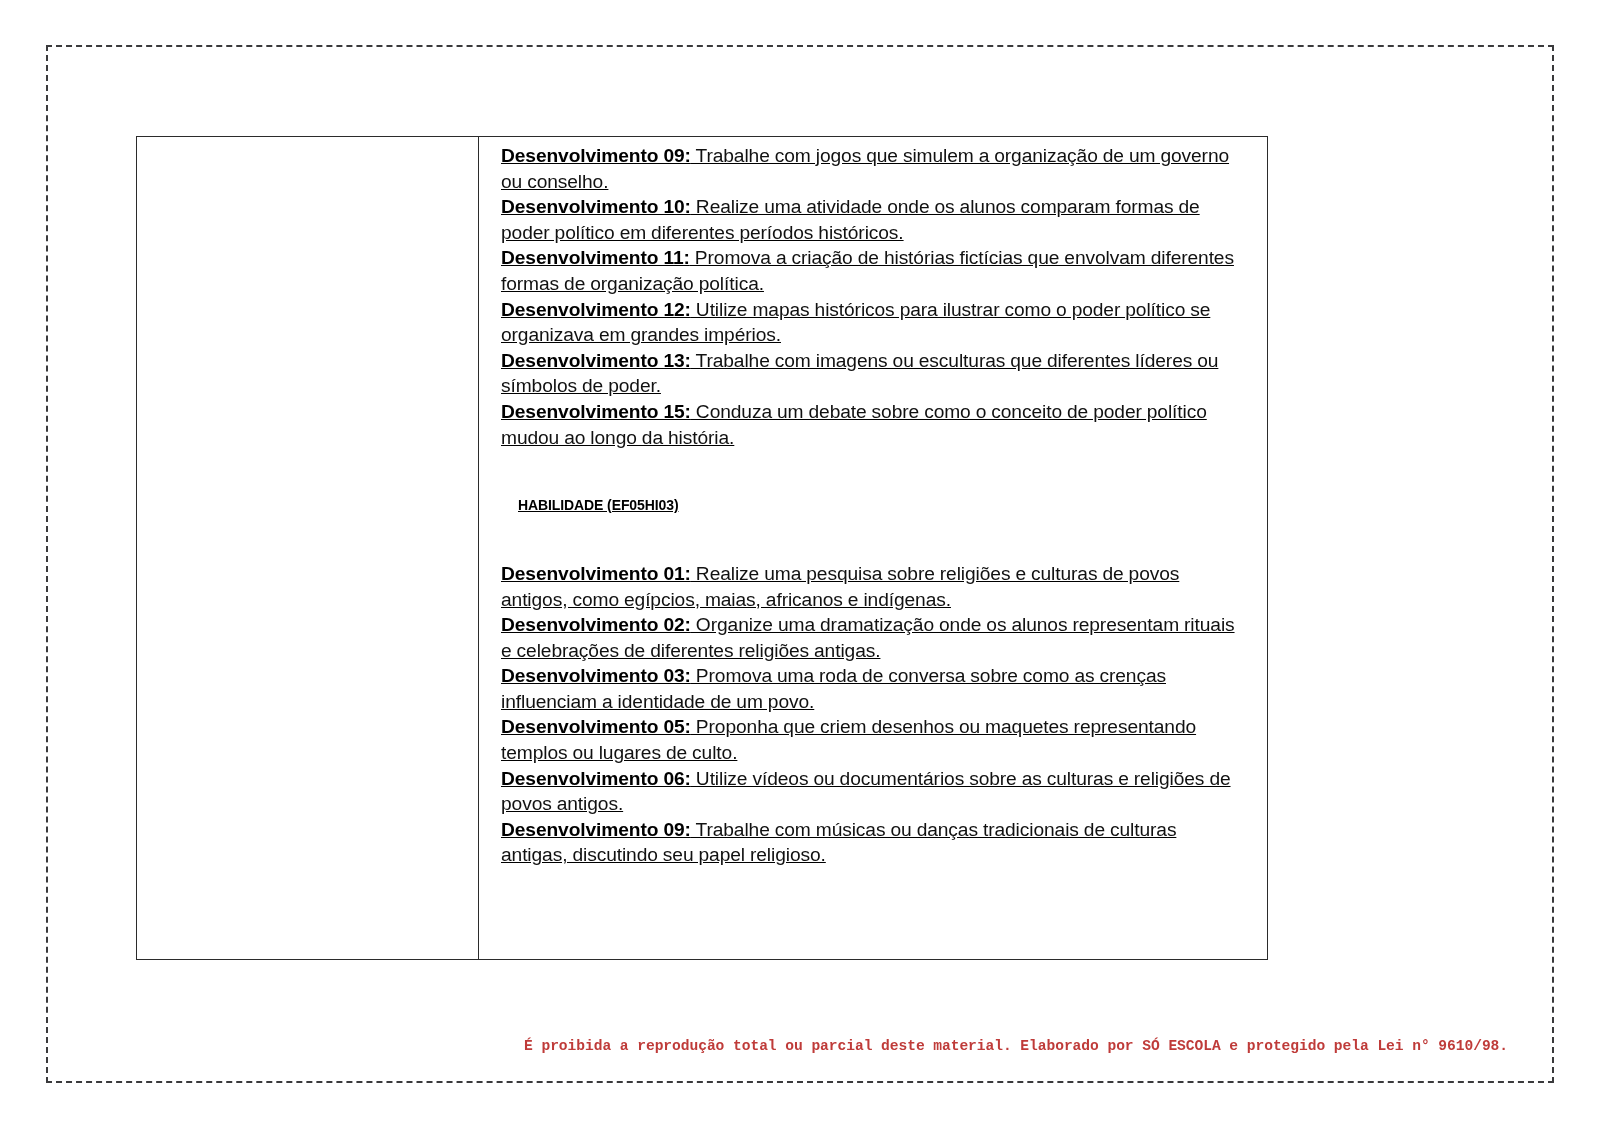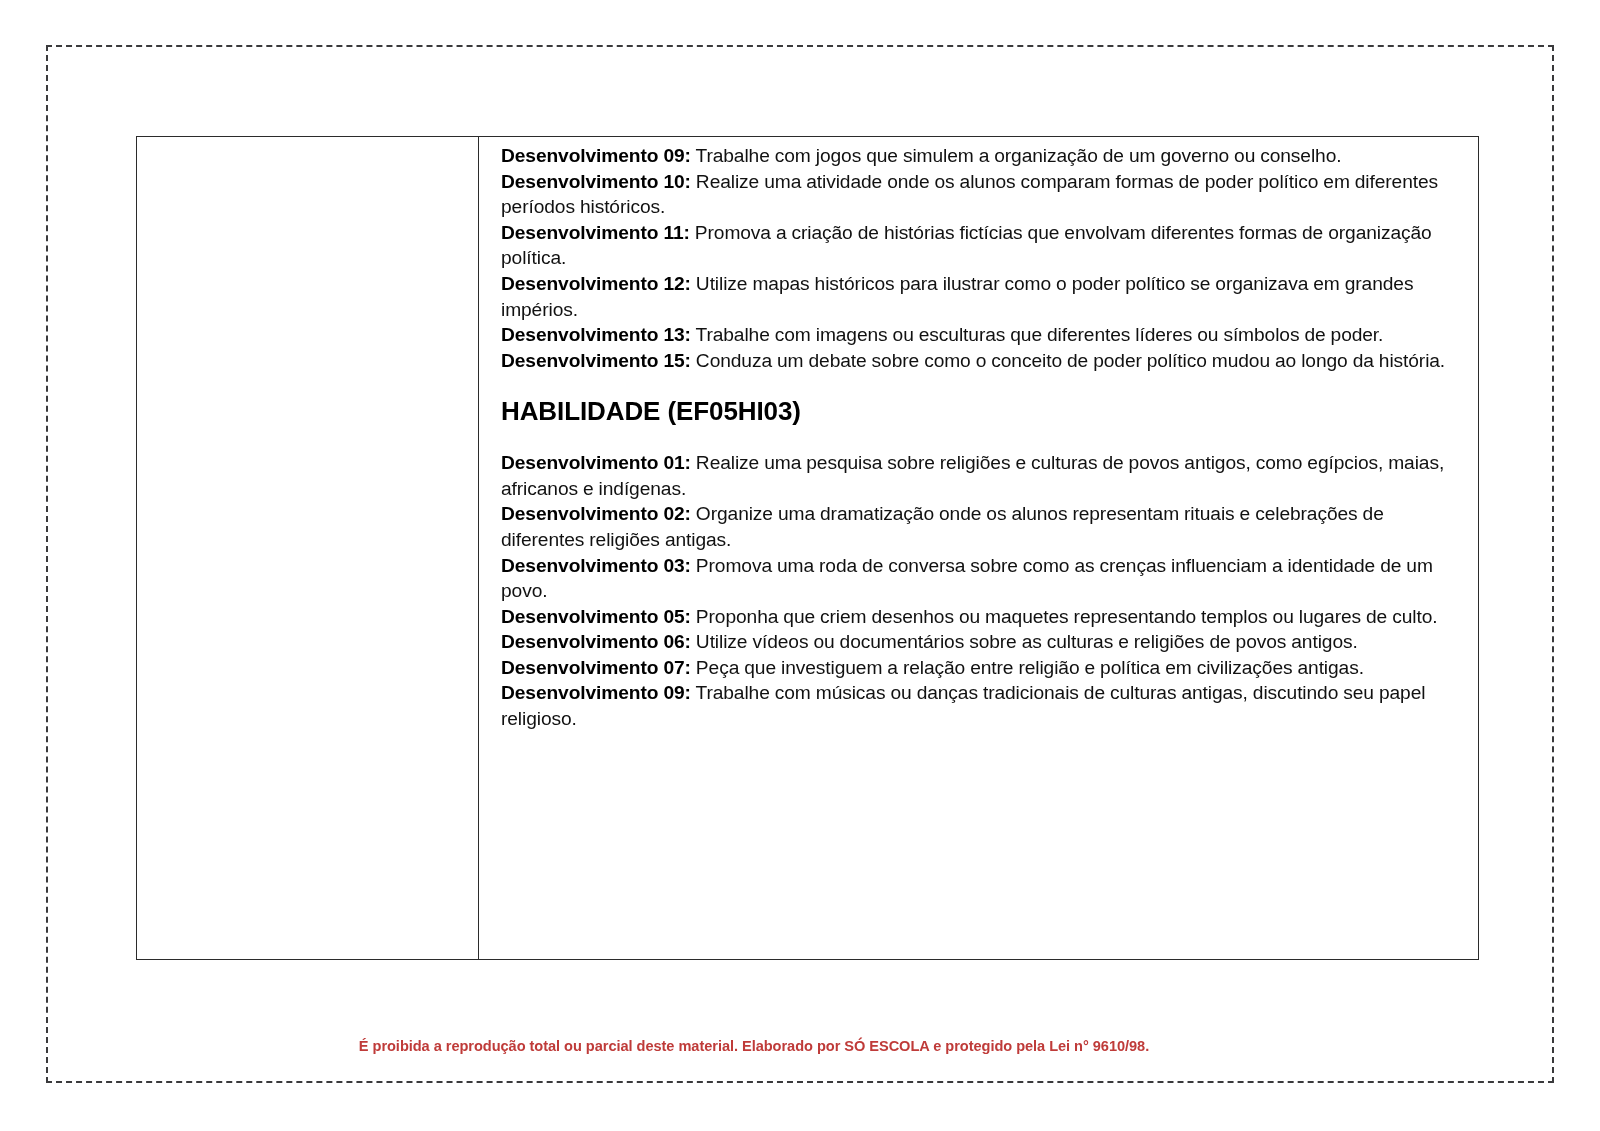--- a/index.html
+++ b/index.html
@@ -35,26 +35,27 @@
     border: 2px dashed #3a3a3c;
     box-sizing: border-box;
     pointer-events: none;
   }
 
   
   .content-table {
     position: absolute;
     left: 136px;
     top: 136px;
-    width: 1343px;
+    width: 1132px;
     height: 824px;
     box-sizing: border-box;
     border: 1px solid #2b2b2b;
     display: flex;
     background: #ffffff;
+    text-decoration: underline;
   }
   .col-left {
     width: 342px;
     box-sizing: border-box;
     border-right: 1px solid #2b2b2b;
     background: #ffffff;
   }
   .col-right {
     flex: 1;
     box-sizing: border-box;
@@ -70,42 +71,43 @@
     text-align: left;
     margin: 0;
     letter-spacing: -0.1px;
     word-spacing: -0.2px;
   }
   .dev-line .lbl {
     font-weight: bold;
     color: #000000;
   }
   .section-head {
-    font-size: 26px;
+    font-size: 14px;
     line-height: 25.6px;
     font-weight: bold;
     color: #000000;
-    margin: 0;
+    margin: 17px;
     letter-spacing: -0.1px;
   }
   .gap-line {
     height: 25.6px;
   }
 
   
   .page-footer {
     position: absolute;
     left: 0;
     top: 1038px;
     width: 1508px;
-    text-align: center;
+    text-align: right;
     font-size: 14.6px;
     font-weight: bold;
     color: #bf3b39;
     letter-spacing: -0.05px;
+    font-family: Liberation Mono, monospace;
   }
 </style>
 </head>
 <body>
 
 <div class="page-sheet">
 
   <div class="page-border"></div>
 
   <div class="content-table">
@@ -121,21 +123,20 @@
         <p class="dev-line"><span class="lbl">Desenvolvimento 13:</span><span> Trabalhe com imagens ou esculturas que diferentes líderes ou símbolos de poder.</span></p>
         <p class="dev-line"><span class="lbl">Desenvolvimento 15:</span><span> Conduza um debate sobre como o conceito de poder político mudou ao longo da história.</span></p>
         <div class="gap-line"></div>
         <p class="section-head">HABILIDADE (EF05HI03)</p>
         <div class="gap-line"></div>
         <p class="dev-line"><span class="lbl">Desenvolvimento 01:</span><span> Realize uma pesquisa sobre religiões e culturas de povos antigos, como egípcios, maias, africanos e indígenas.</span></p>
         <p class="dev-line"><span class="lbl">Desenvolvimento 02:</span><span> Organize uma dramatização onde os alunos representam rituais e celebrações de diferentes religiões antigas.</span></p>
         <p class="dev-line"><span class="lbl">Desenvolvimento 03:</span><span> Promova uma roda de conversa sobre como as crenças influenciam a identidade de um povo.</span></p>
         <p class="dev-line"><span class="lbl">Desenvolvimento 05:</span><span> Proponha que criem desenhos ou maquetes representando templos ou lugares de culto.</span></p>
         <p class="dev-line"><span class="lbl">Desenvolvimento 06:</span><span> Utilize vídeos ou documentários sobre as culturas e religiões de povos antigos.</span></p>
-        <p class="dev-line"><span class="lbl">Desenvolvimento 07:</span><span> Peça que investiguem a relação entre religião e política em civilizações antigas.</span></p>
         <p class="dev-line"><span class="lbl">Desenvolvimento 09:</span><span> Trabalhe com músicas ou danças tradicionais de culturas antigas, discutindo seu papel religioso.</span></p>
       </div>
 
   </div>
 
   <div class="page-footer">É proibida a reprodução total ou parcial deste material. Elaborado por SÓ ESCOLA e protegido pela Lei n° 9610/98.</div>
 
 </div>
 
 </body></html>

